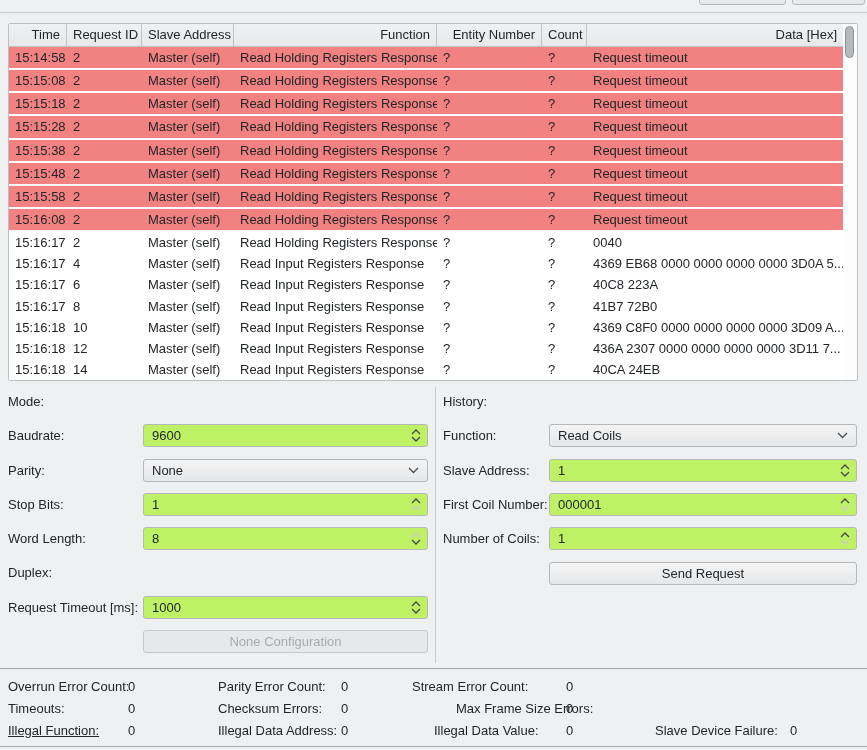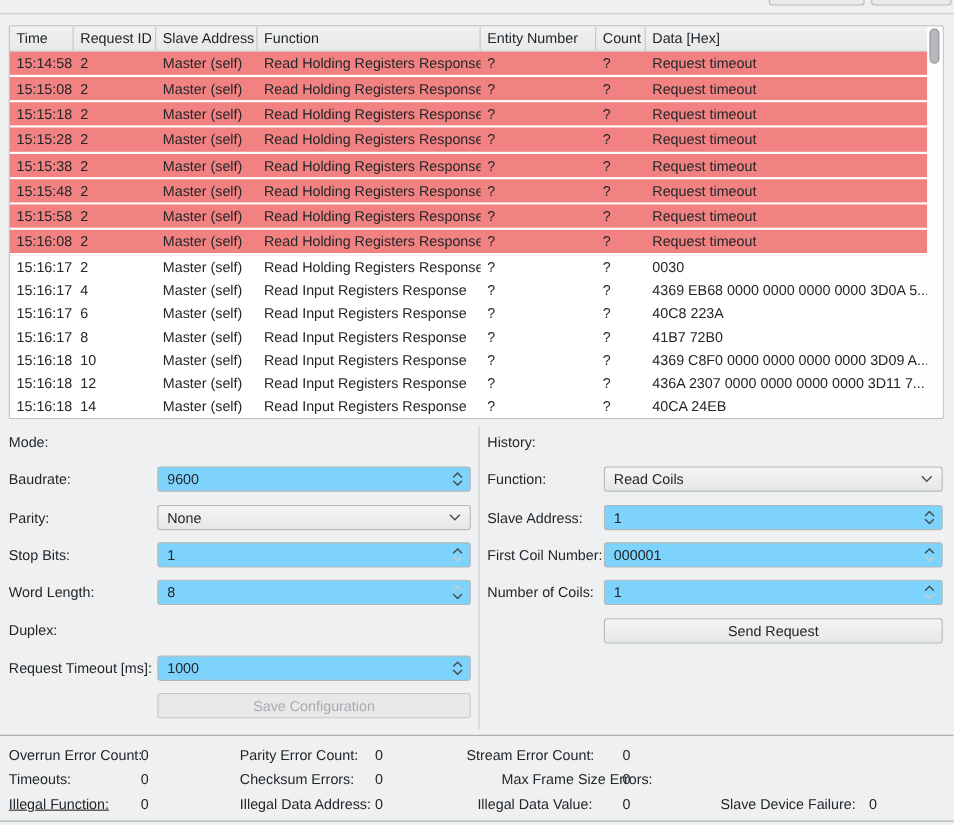--- a/index.html
+++ b/index.html
@@ -24,20 +24,21 @@
   #table {
     position:absolute; left:8px; top:23px; width:850px; height:358px;
     background:#ffffff; border:1px solid #bcc0c2; border-radius:2px;
     overflow:hidden;
   }
   #thead {
     position:absolute; left:0; top:0; right:14px; height:23px;
     display:flex;
     background:linear-gradient(#f0f1f2,#e7e8e9);
     border-bottom:1px solid #c2c5c7;
+    text-align:right;
   }
   .hcell {
     flex:none; padding:0 6px; line-height:22px;
     border-right:1px solid #c2c5c7;
     white-space:nowrap; overflow:hidden;
     color:#232629;
   }
   .hcell:last-child { border-right:none; flex:1; }
   #tbody {
     position:absolute; left:0; top:23px; right:14px; bottom:0;
@@ -69,21 +70,21 @@
   .combo, .btn {
     background:linear-gradient(#f4f4f5,#e6e7e8);
     border:1px solid #b4b8ba; border-radius:3px;
   }
   .combo { display:flex; align-items:center; padding:0 8px; cursor:default; }
   .combo .cval { flex:1; line-height:21px; white-space:nowrap; overflow:hidden; }
   .combo svg { flex:none; color:#4a4e52; }
   .btn { text-align:center; line-height:21px; cursor:default; }
   .btn.disabled { background:#e7e8e9; border-color:#c6c8ca; color:#a9acaf; }
 
-  .spin { position:relative; background:#7dd3fc; border:1px solid #b4b8ba; border-radius:3px; }
+  .spin { position:relative; background:#bef264; border:1px solid #b4b8ba; border-radius:3px; }
   .spin .sval { position:absolute; left:8px; top:0; line-height:21px; }
   .spin .arrows {
     position:absolute; right:5px; top:0; height:100%; width:12px;
     display:flex; flex-direction:column; align-items:center; justify-content:center; gap:1px;
   }
   .arrow { color:#45494d; line-height:0; }
   .arrow.off { color:#c9cbce; }
 
   #v-sep { position:absolute; left:435px; top:387px; width:1px; height:276px; background:#cbcdcf; }
 
@@ -182,21 +183,21 @@
         <div class="tcell" style="width: 45px;">?</div>
         <div class="tcell">Request timeout</div>
       </div>
       <div class="trow">
         <div class="tcell" style="width: 58px;">15:16:17</div>
         <div class="tcell" style="width: 75px;">2</div>
         <div class="tcell" style="width: 92px;">Master (self)</div>
         <div class="tcell" style="width: 203px;">Read Holding Registers Response</div>
         <div class="tcell" style="width: 105px;">?</div>
         <div class="tcell" style="width: 45px;">?</div>
-        <div class="tcell">0030</div>
+        <div class="tcell">0040</div>
       </div>
       <div class="trow">
         <div class="tcell" style="width: 58px;">15:16:17</div>
         <div class="tcell" style="width: 75px;">4</div>
         <div class="tcell" style="width: 92px;">Master (self)</div>
         <div class="tcell" style="width: 203px;">Read Input Registers Response</div>
         <div class="tcell" style="width: 105px;">?</div>
         <div class="tcell" style="width: 45px;">?</div>
         <div class="tcell">4369 EB68 0000 0000 0000 0000 3D0A 5...</div>
       </div>
@@ -316,21 +317,21 @@
         <span class="arrow"><svg width="10" height="6" viewBox="0 0 10 6">
             <path d="M1 5 L5 1 L9 5" fill="none" stroke="currentColor" stroke-width="1.3"></path>
           </svg></span>
         <span class="arrow"><svg width="10" height="6" viewBox="0 0 10 6">
             <path d="M1 1 L5 5 L9 1" fill="none" stroke="currentColor" stroke-width="1.3"></path>
           </svg></span>
       </span>
   </div>
 </div>
 <div class="frow left" style="top:630px">
-  <div class="fctrl btn disabled">Save Configuration</div>
+  <div class="fctrl btn disabled">None Configuration</div>
 </div>
 
 <div id="v-sep"></div>
 
 <div class="frow right" style="top:390px">
   <span class="flabel">History:</span>
 </div>
 <div class="frow right" style="top:424px">
   <span class="flabel">Function:</span>
   <div class="fctrl combo">
@@ -385,21 +386,21 @@
 <div class="frow right" style="top:562px">
   <div class="fctrl btn">Send Request</div>
 </div>
 
 <div id="status-top-line"></div>
 <div id="status-area">
     <span class="stat" style="left: 8px; top: 679px;">Overrun Error Count:</span>
     <span class="stat" style="left: 128px; top: 679px;">0</span>
     <span class="stat" style="left: 218px; top: 679px;">Parity Error Count:</span>
     <span class="stat" style="left: 341px; top: 679px;">0</span>
-    <span class="stat" style="left: 424px; top: 679px;">Stream Error Count:</span>
+    <span class="stat" style="left: 412px; top: 679px;">Stream Error Count:</span>
     <span class="stat" style="left: 566px; top: 679px;">0</span>
     <span class="stat" style="left: 8px; top: 701px;">Timeouts:</span>
     <span class="stat" style="left: 128px; top: 701px;">0</span>
     <span class="stat" style="left: 218px; top: 701px;">Checksum Errors:</span>
     <span class="stat" style="left: 341px; top: 701px;">0</span>
     <span class="stat" style="left: 456px; top: 701px;">Max Frame Size Errors:</span>
     <span class="stat" style="left: 566px; top: 701px;">0</span>
     <span class="stat" style="left: 8px; top: 723px; text-decoration: underline;">Illegal Function:</span>
     <span class="stat" style="left: 128px; top: 723px;">0</span>
     <span class="stat" style="left: 218px; top: 723px;">Illegal Data Address:</span>

